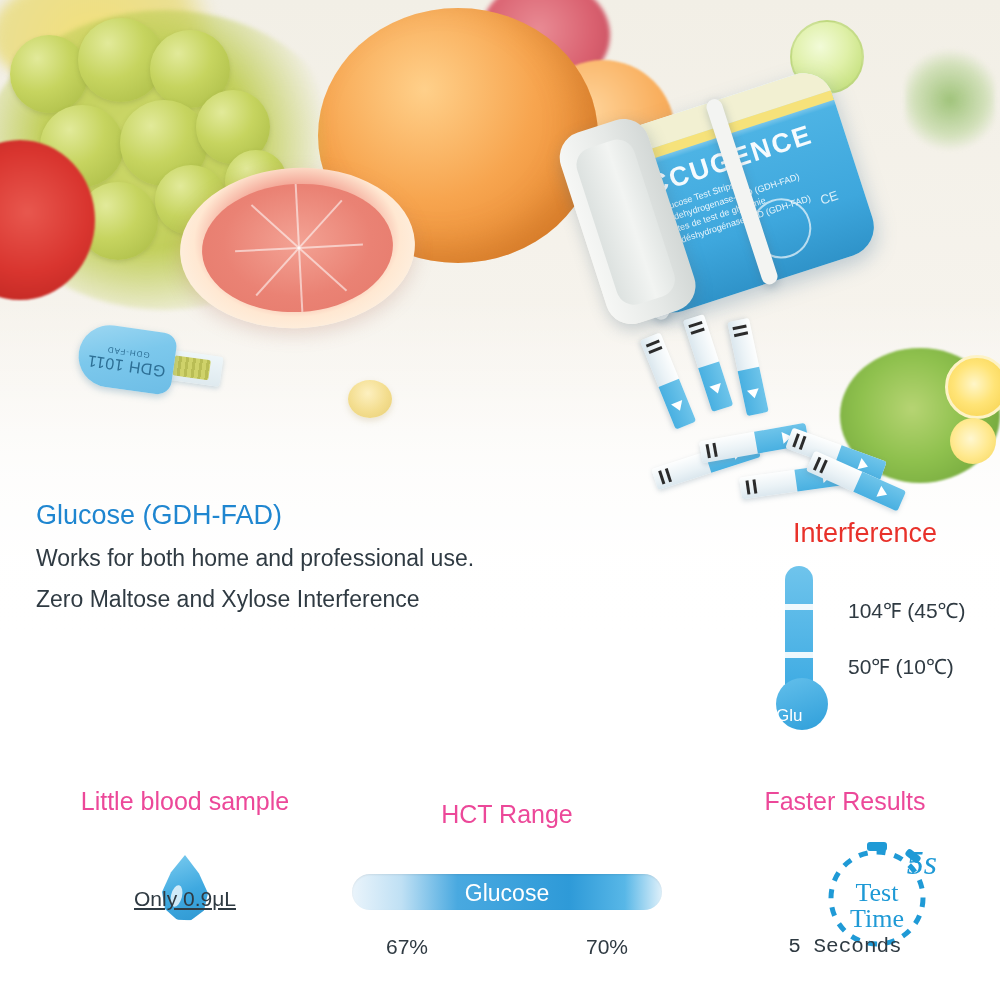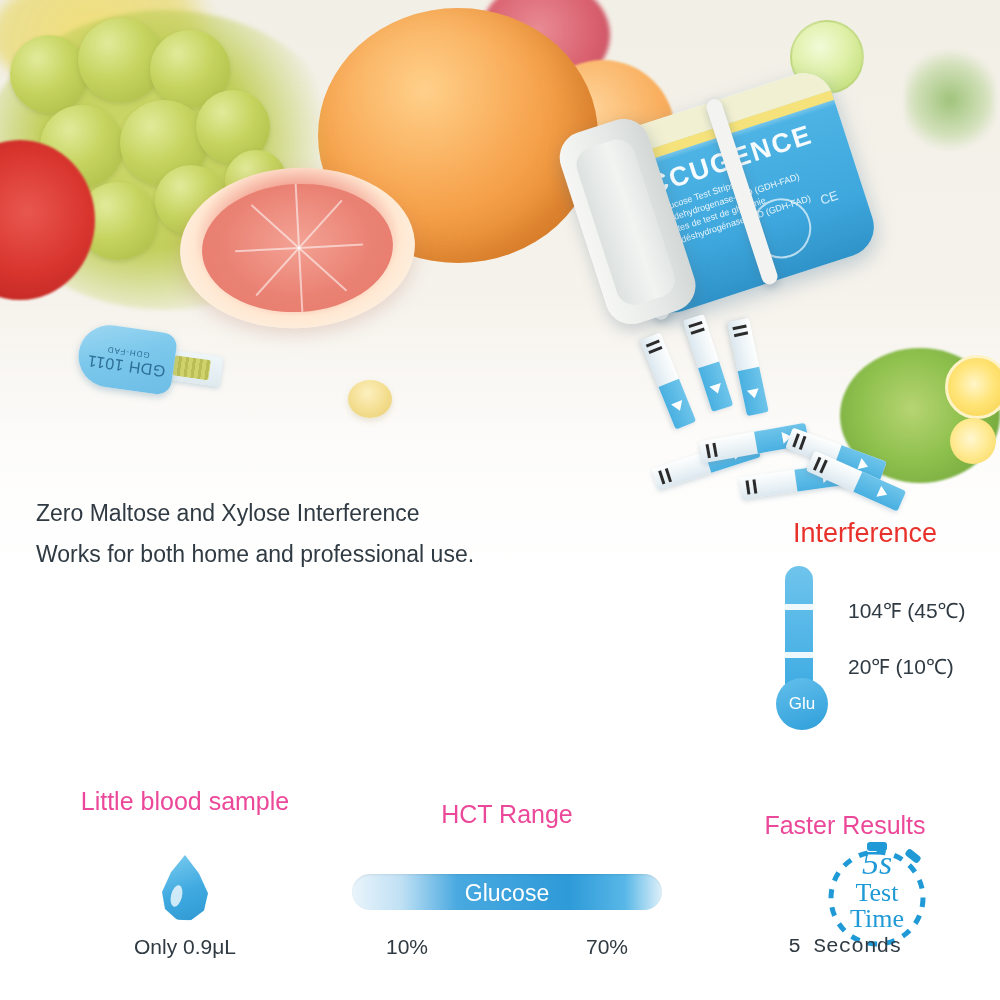--- a/index.html
+++ b/index.html
@@ -130,21 +130,21 @@
   #copy .line{font-size:23px;color:#2f3a42;margin-bottom:14px;}
 
   
   #temp{position:absolute;left:740px;top:518px;width:250px;}
   #temp .t-title{font-size:27px;color:#e8312a;text-align:center;}
   .thermo{position:absolute;left:42px;top:48px;width:34px;height:175px;}
   .th-tube{position:absolute;left:3px;top:0;width:28px;height:135px;border-radius:14px;
     background:linear-gradient(180deg,#6fc4ec 0%,#3aa9e2 100%);}
   .th-bulb{position:absolute;left:-6px;top:112px;width:52px;height:52px;border-radius:50%;
     background:linear-gradient(160deg,#63bfeb 0%,#2f9fda 100%);}
-  .th-glu{position:absolute;left:-6px;top:128px;width:52px;text-align:center;font-size:17px;color:#fff;}
+  .th-glu{position:absolute;left:-6px;top:140px;width:52px;font-size:17px;color:#fff;}
   .th-mark{position:absolute;left:3px;width:28px;height:6px;background:#ffffff;opacity:.9;}
   #temp .t-val{position:absolute;font-size:21px;color:#2f3a42;white-space:nowrap;margin-left:12px;}
 
   
   .feat-title{position:absolute;font-size:25px;color:#ec4899;text-align:center;}
   .feat-sub{position:absolute;font-size:21px;color:#2f3a42;text-align:center;}
 
   .drop{position:absolute;left:160px;top:855px;width:50px;height:66px;}
   .drop-shape{width:50px;height:66px;
     background:linear-gradient(160deg,#7ecdf0 0%,#3fa9e0 55%,#2f98d2 100%);
@@ -154,21 +154,21 @@
   .drop-gloss{position:absolute;left:11px;top:30px;width:11px;height:22px;border-radius:50%;
     background:rgba(255,255,255,.75);transform:rotate(14deg);}
 
   .hct-bar{position:absolute;left:352px;top:874px;width:310px;height:36px;border-radius:18px;
     background:linear-gradient(90deg,#eaf4fb 0%,#bfe0f4 16%,#49a9e0 34%,#2e9ad8 70%,#58b7e7 88%,#dff0fa 100%);
     box-shadow:inset 0 1px 2px rgba(0,0,0,.08);}
   .hct-label{position:absolute;left:352px;top:880px;width:310px;text-align:center;font-size:23px;color:#ffffff;}
 
   .clock{position:absolute;left:817px;top:838px;width:120px;height:110px;}
   .clock svg{position:absolute;left:0;top:0;}
-  .clock .c5s{position:absolute;left:0;top:6px;width:120px;text-align:center;font-size:34px;color:#1f9ad6;
+  .clock .c5s{position:absolute;left:0;top:6px;width:120px;text-align:right;font-size:34px;color:#1f9ad6;
     font-style:italic;font-family:"Liberation Serif", serif;}
   .clock .ctest{position:absolute;left:0;top:40px;width:120px;text-align:center;font-size:26px;color:#1f9ad6;
     font-family:"Liberation Serif", serif;}
   .clock .ctime{position:absolute;left:0;top:66px;width:120px;text-align:center;font-size:26px;color:#1f9ad6;
     font-family:"Liberation Serif", serif;}
 </style>
 </head>
 <body>
 
 <div id="photo">
@@ -297,51 +297,52 @@
   <div class="lstrip" style="left:806px;top:470px;width:100px;transform:rotate(24deg);">
     <div class="blk"></div>
       <div class="blk2"></div>
       <div class="blue">
         <span class="arrow"></span>
       </div>
   </div>
 </div>
 
 <div id="copy">
+  <div class="head">Glucose (GDH-FAD)</div>
+  <div class="line">Works for both home and professional use.</div>
   <div class="line">Zero Maltose and Xylose Interference</div>
-  <div class="line">Works for both home and professional use.</div>
 </div>
 
 <div id="temp">
   <div class="t-title">Interference</div>
   <div class="thermo">
     <div class="th-tube"></div>
     <div class="th-mark" style="top:38px;"></div>
     <div class="th-mark" style="top:86px;"></div>
     <div class="th-bulb"></div>
     <div class="th-glu">Glu</div>
   </div>
   <div class="t-val" style="left:96px;top:78px;">104℉ (45℃)</div>
-  <div class="t-val" style="left:96px;top:134px;">20℉ (10℃)</div>
+  <div class="t-val" style="left:96px;top:134px;">50℉ (10℃)</div>
 </div>
 
 <div class="feat-title" style="left:20px;top:787px;width:330px;">Little blood sample</div>
 <div class="drop">
   <div class="drop-shape"></div>
   <div class="drop-gloss"></div>
 </div>
-<div class="feat-sub" style="left:20px;top:935px;width:330px;">Only 0.9μL</div>
+<div class="feat-sub" style="left:20px;top:887px;width:330px;text-decoration:underline;">Only 0.9μL</div>
 
 <div class="feat-title" style="left:352px;top:800px;width:310px;">HCT Range</div>
 <div class="hct-bar"></div>
 <div class="hct-label">Glucose</div>
-<div class="feat-sub" style="left:352px;top:935px;width:110px;">10%</div>
+<div class="feat-sub" style="left:352px;top:935px;width:110px;">67%</div>
 <div class="feat-sub" style="left:552px;top:935px;width:110px;">70%</div>
 
-<div class="feat-title" style="left:700px;top:787px;width:290px;margin-top:24px;">Faster Results</div>
+<div class="feat-title" style="left:700px;top:787px;width:290px;">Faster Results</div>
 <div class="clock">
   <svg width="120" height="110" viewBox="0 0 120 110" aria-hidden="true">
     <circle cx="60" cy="60" r="46" fill="none" stroke="#1f9ad6" stroke-width="5" stroke-dasharray="9 9"></circle>
     <rect x="50" y="4" width="20" height="9" rx="3" fill="#1f9ad6"></rect>
     <rect x="88" y="14" width="16" height="8" rx="3" fill="#1f9ad6" transform="rotate(38 96 18)"></rect>
   </svg>
   <div class="c5s">5s</div>
   <div class="ctest">Test</div>
   <div class="ctime">Time</div>
 </div>

